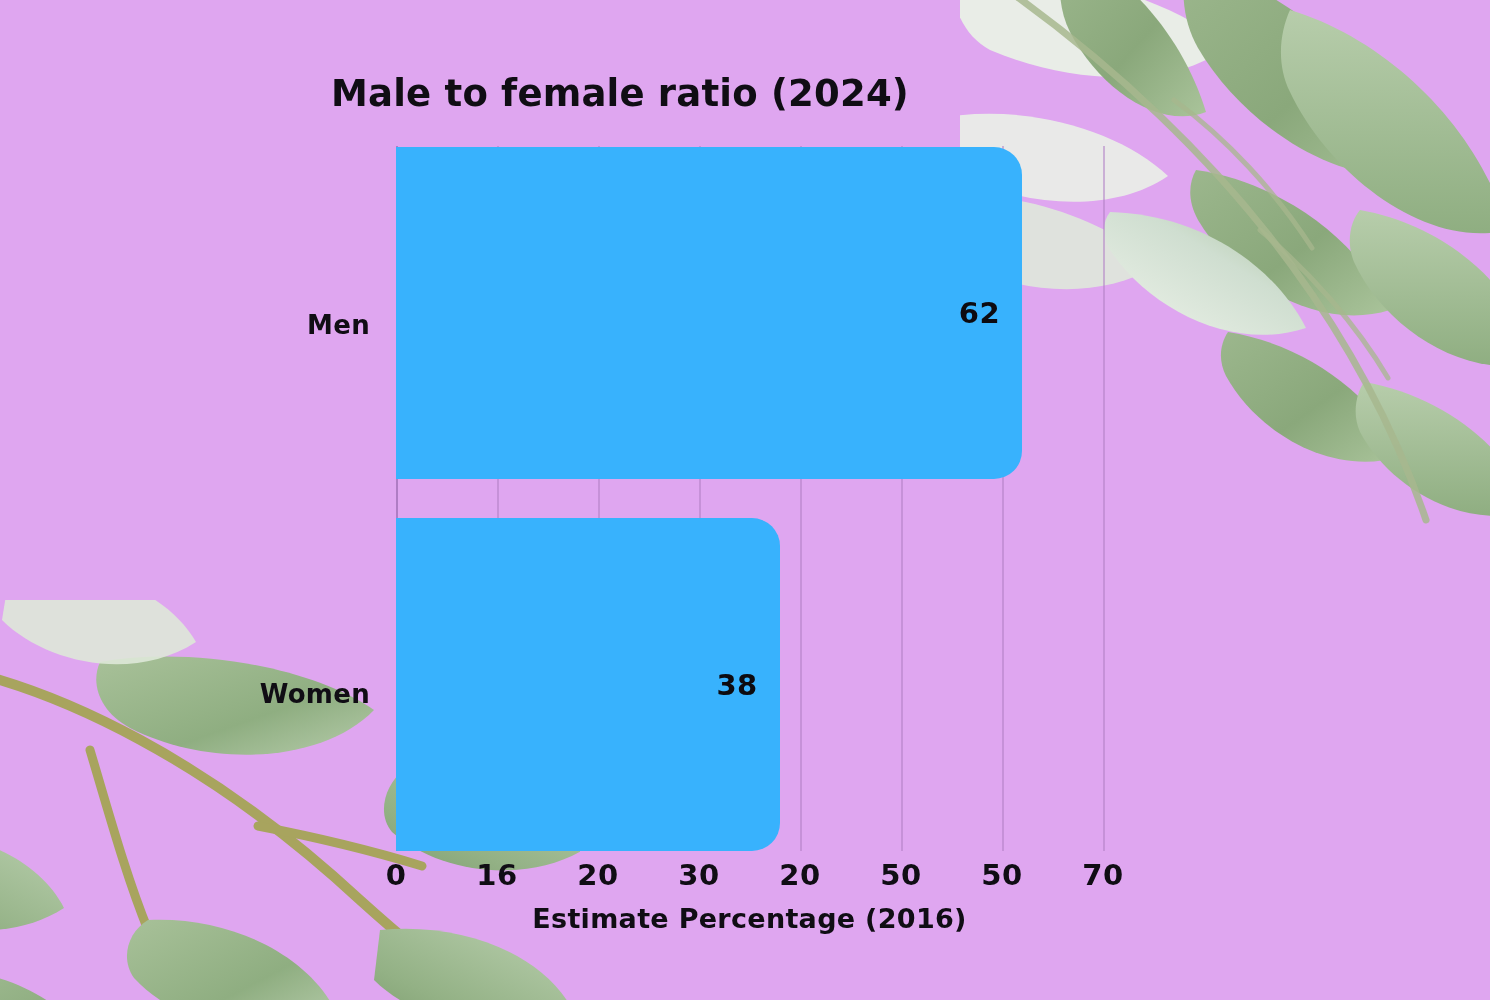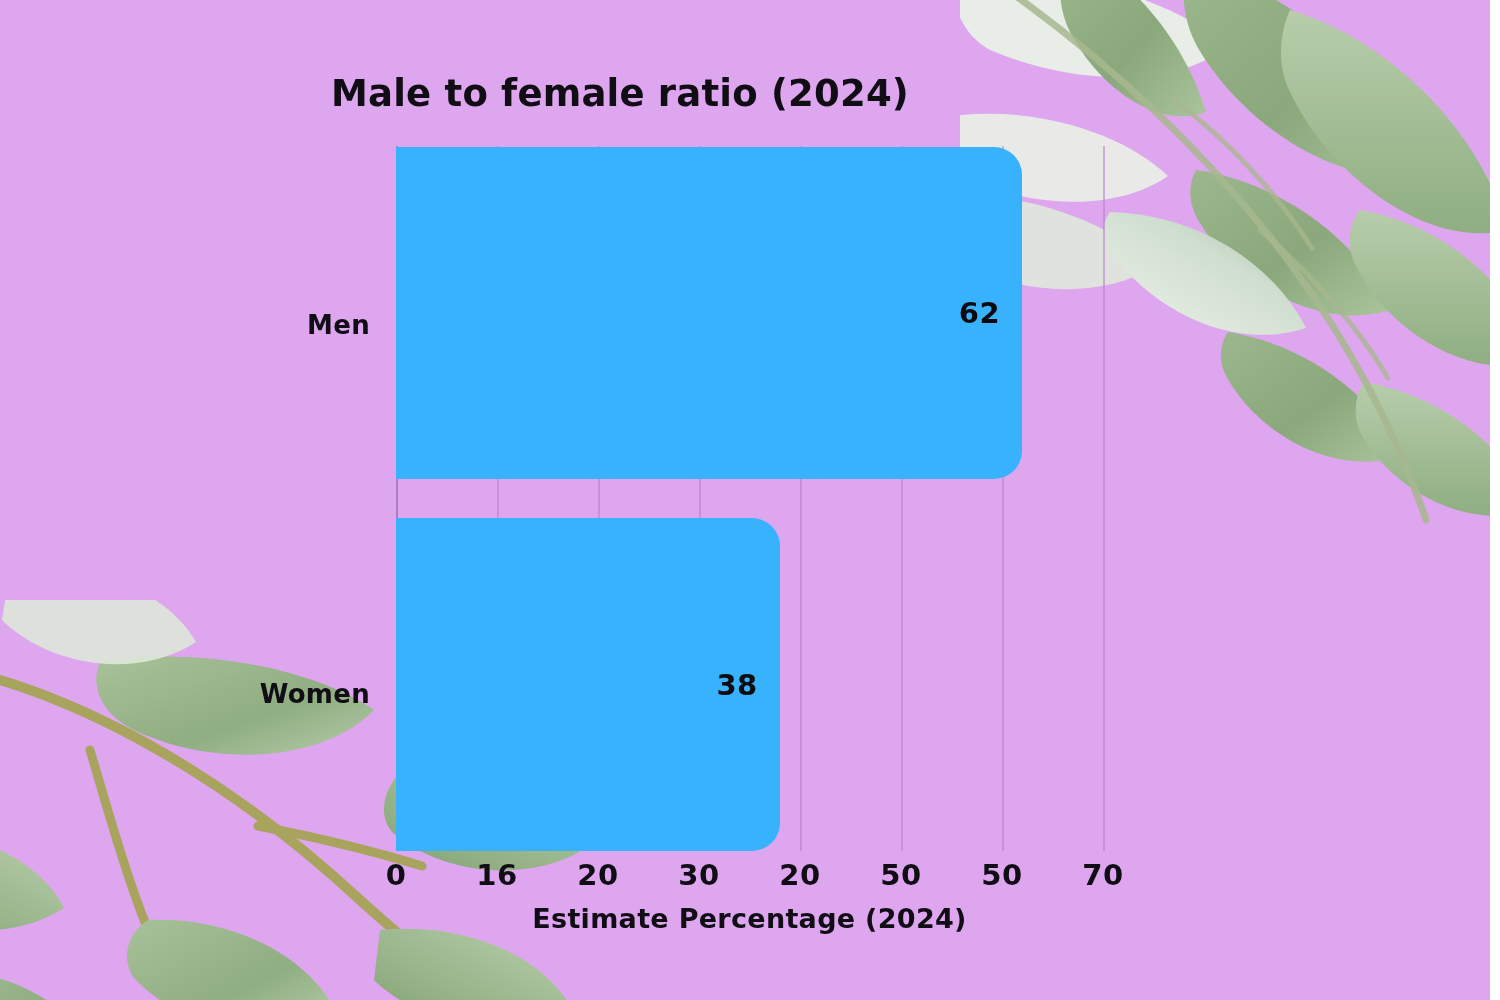--- a/index.html
+++ b/index.html
@@ -243,15 +243,15 @@
 
   <div class="tick-label" style="left:396px;">0</div>
   <div class="tick-label" style="left:497px;">16</div>
   <div class="tick-label" style="left:598px;">20</div>
   <div class="tick-label" style="left:699px;">30</div>
   <div class="tick-label" style="left:800px;">20</div>
   <div class="tick-label" style="left:901px;text-align:center;">50</div>
   <div class="tick-label" style="left:1002px;">50</div>
   <div class="tick-label" style="left:1103px;">70</div>
 
-  <div id="x-axis-label">Estimate Percentage (2024)</div>
+  <div id="x-axis-label">Estimate Percentage (2016)</div>
 
 </div>
 
 </body></html>

